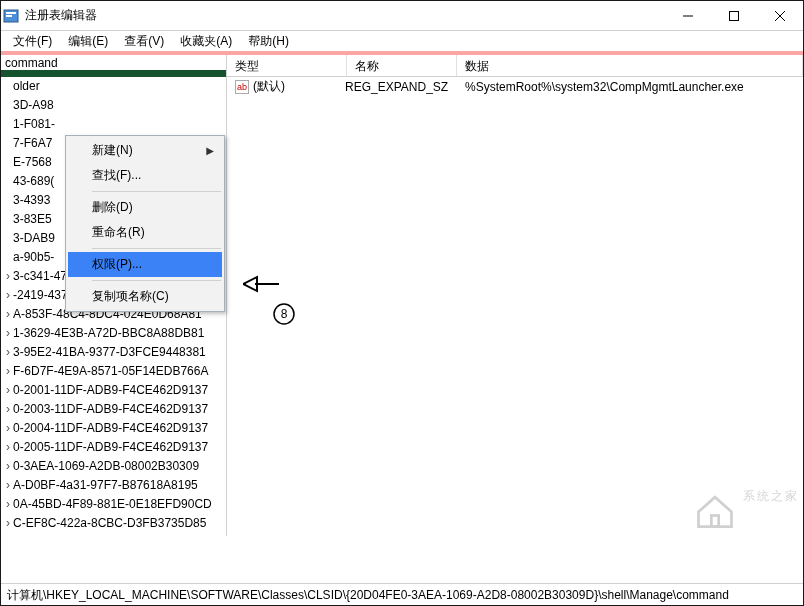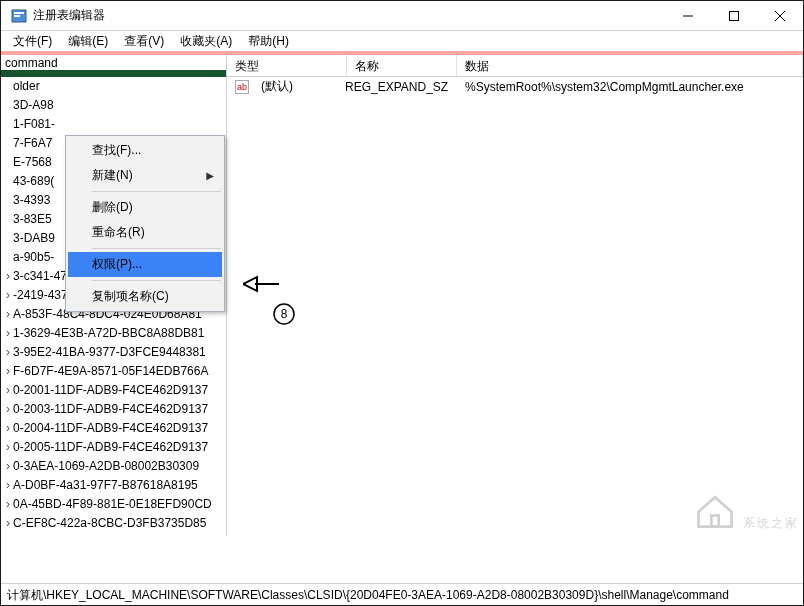--- a/index.html
+++ b/index.html
@@ -1,21 +1,21 @@
 <!DOCTYPE html>
 <html><head>
 <meta charset="utf-8">
 <style>
 * { box-sizing: border-box; margin: 0; padding: 0; font-family: "Microsoft YaHei", "Segoe UI", Tahoma, sans-serif; font-size: 12px; }
 html, body { width: 804px; height: 606px; background: #fff; overflow: hidden; }
 
 .window { width: 804px; height: 606px; border: 1px solid #1a1a1a; display: flex; flex-direction: column; background: #fff; position: relative; }
 
 
-.titlebar { height: 30px; display: flex; align-items: center; padding-left: 10px; border-bottom: 1px solid #d0d0d0; }
+.titlebar { height: 30px; display: flex; align-items: center; padding-left: 2px; border-bottom: 1px solid #d0d0d0; }
 .titlebar .icon { width: 16px; height: 16px; margin-right: 6px; display: inline-flex; align-items: center; justify-content: center; }
 .titlebar .title { flex: 1; font-size: 12px; }
 .winbtns { display: flex; height: 100%; }
 .winbtn { width: 46px; height: 100%; display: flex; align-items: center; justify-content: center; cursor: pointer; }
 .winbtn svg { width: 10px; height: 10px; }
 
 
 .menubar { height: 24px; display: flex; align-items: center; border-bottom: 4px solid #fca5a5; padding: 0 4px; }
 .menubar .menuitem { padding: 3px 8px; cursor: pointer; }
 
@@ -37,41 +37,41 @@
 .list-pane { flex: 1; display: flex; flex-direction: column; overflow: hidden; }
 .list-header { height: 22px; display: flex; border-bottom: 1px solid #d0d0d0; }
 .list-header .col { border-right: 1px solid #e0e0e0; padding: 3px 8px; font-size: 12px; }
 .col-name { width: 110px; } .col-type { width: 120px; } .col-data { flex: 1; }
 .list-body { flex: 1; overflow: auto; }
 .list-body::-webkit-scrollbar { width: 17px; height: 17px; }
 .list-body::-webkit-scrollbar-track { background: #f0f0f0; }
 .list-body::-webkit-scrollbar-thumb { background: #c2c2c2; }
 .list-row { height: 19px; display: flex; align-items: center; white-space: nowrap; }
 .list-row .cell { padding: 0 8px; overflow: hidden; }
-.list-row .cell-name { width: 110px; display: flex; align-items: center; gap: 12px; }
+.list-row .cell-name { width: 110px; display: flex; align-items: center; gap: 4px; }
 .sz-icon { width: 14px; height: 14px; display: inline-flex; align-items: center; justify-content: center; font-size: 9px; color: #c00; border: 1px solid #aaa; background: #fff; }
 
 
 .statusbar { height: 22px; border-top: 1px solid #d0d0d0; padding: 3px 6px; font-size: 12px; white-space: nowrap; overflow: hidden; margin-top: 47px; }
 
 
 .ctxmenu { position: absolute; left: 64px; top: 80px; width: 160px; background: #f2f2f2; border: 1px solid #a7b1bc; box-shadow: 2px 2px 4px rgba(0,0,0,.25); z-index: 20; padding: 2px; }
 .ctx-item { height: 25px; display: flex; align-items: center; padding: 0 24px 0 24px; position: relative; cursor: pointer; font-size: 12px; }
 .ctx-item.disabled { color: #888; cursor: default; }
 .ctx-item.highlight { background: #3b82f6; }
 .ctx-item .sub-arrow { position: absolute; right: 8px; font-size: 10px; color: #333; }
 .ctx-sep { height: 1px; margin: 3px 1px 3px 24px; background: #d0d0d0; }
 
 
 .annot { position: absolute; z-index: 30; }
 .arrow { left: 242px; top: 218px; }
 .circle { left: 272px; top: 248px; }
 
 
-.watermark { position: absolute; right: 4px; bottom: 4px; color: rgba(0,0,0,0.18); font-size: 24px; letter-spacing: 2px; display: flex; align-items: flex-end; gap: 6px; z-index: 5; pointer-events: none; }
+.watermark { position: absolute; right: 4px; bottom: 4px; color: rgba(0,0,0,0.18); font-size: 24px; letter-spacing: 2px; display: flex; align-items: flex-start; gap: 6px; z-index: 5; pointer-events: none; }
 .watermark svg { width: 44px; height: 44px; opacity: .18; }
 </style>
 </head>
 <body>
 
 <div class="window">
 
   <div class="titlebar">
     <span class="icon">
       <svg viewBox="0 0 16 16">
@@ -156,25 +156,25 @@
               <span>(默认)</span>
             </div>
             <div class="cell" style="width: 120px;">REG_EXPAND_SZ</div>
             <div class="cell" style="flex: 1 1 0%;">%SystemRoot%\system32\CompMgmtLauncher.exe</div>
           </div>
         </div>
     </div>
 
     <div class="ctxmenu" id="ctxmenu">
         <div class="ctx-item">
-          <span>查找(F)...</span>
-        </div>
-        <div class="ctx-item">
           <span>新建(N)</span>
           <span class="sub-arrow">▶</span>
+        </div>
+        <div class="ctx-item">
+          <span>查找(F)...</span>
         </div>
         <div class="ctx-sep"></div>
         <div class="ctx-item">
           <span>删除(D)</span>
         </div>
         <div class="ctx-item">
           <span>重命名(R)</span>
         </div>
         <div class="ctx-sep"></div>
         <div class="ctx-item highlight">

